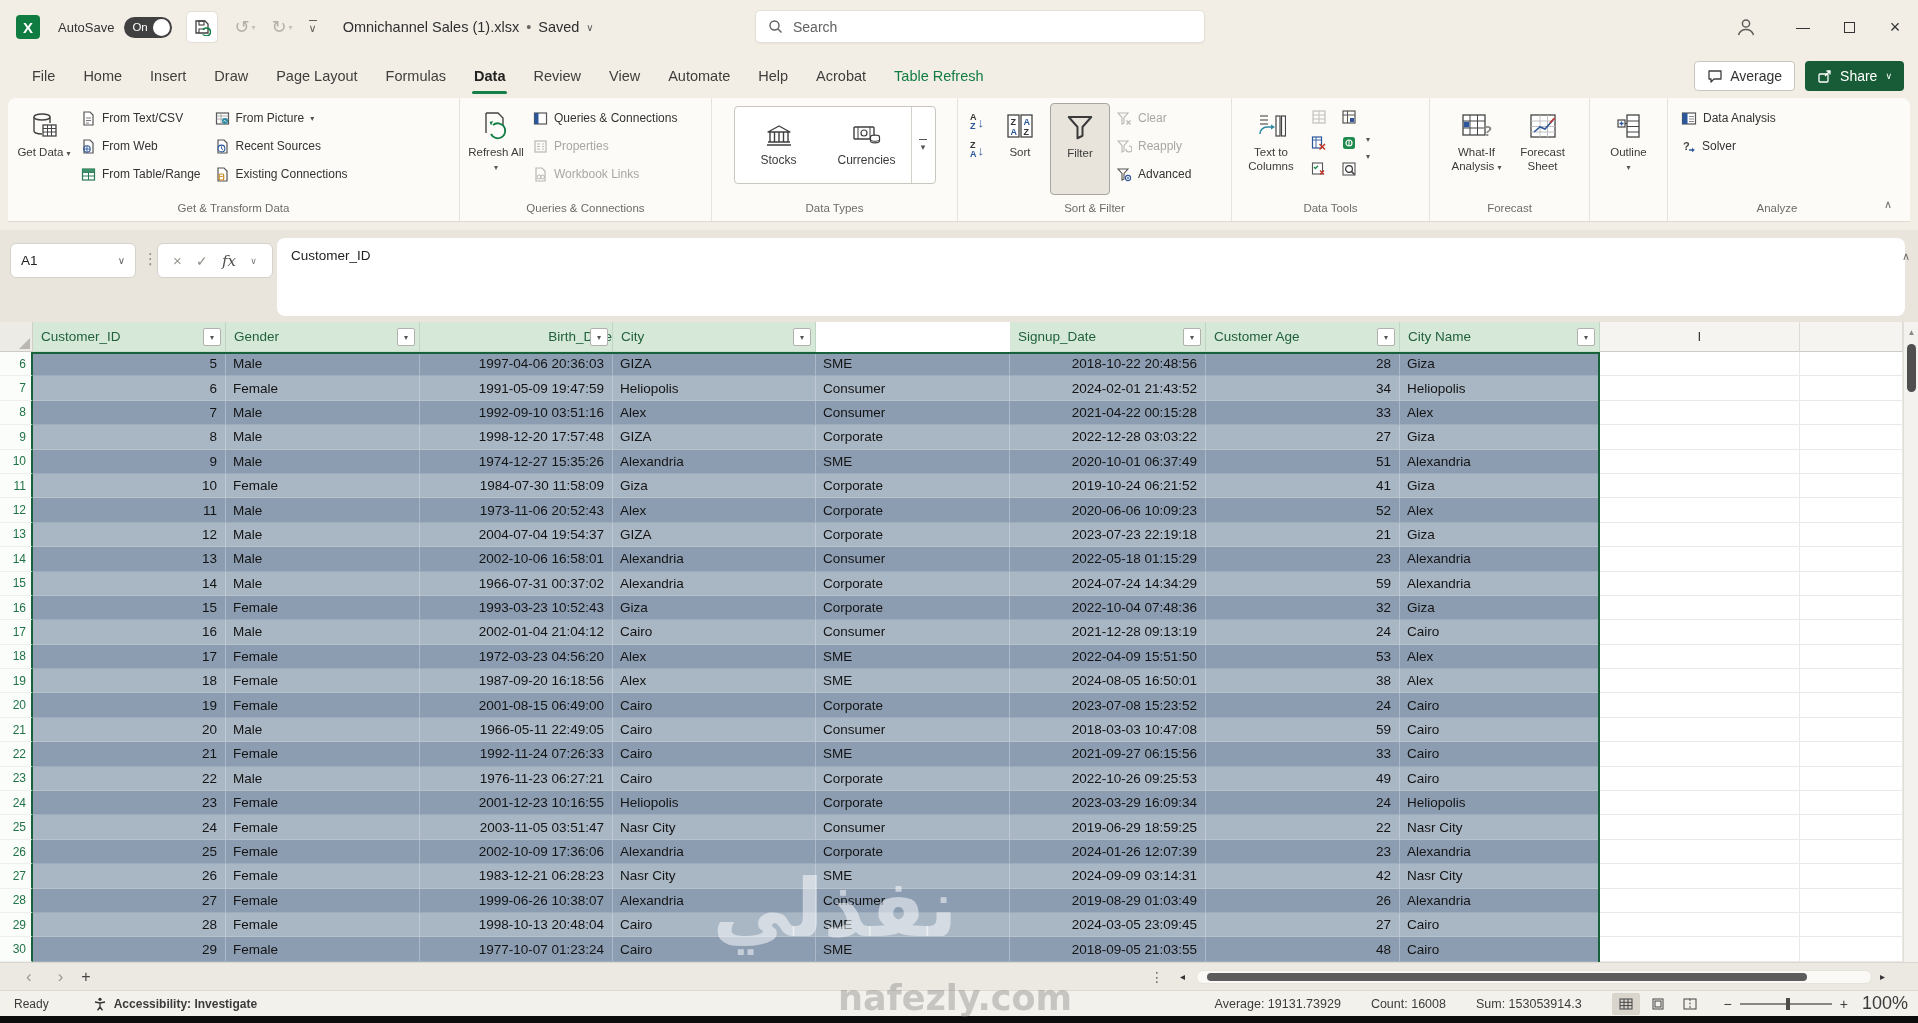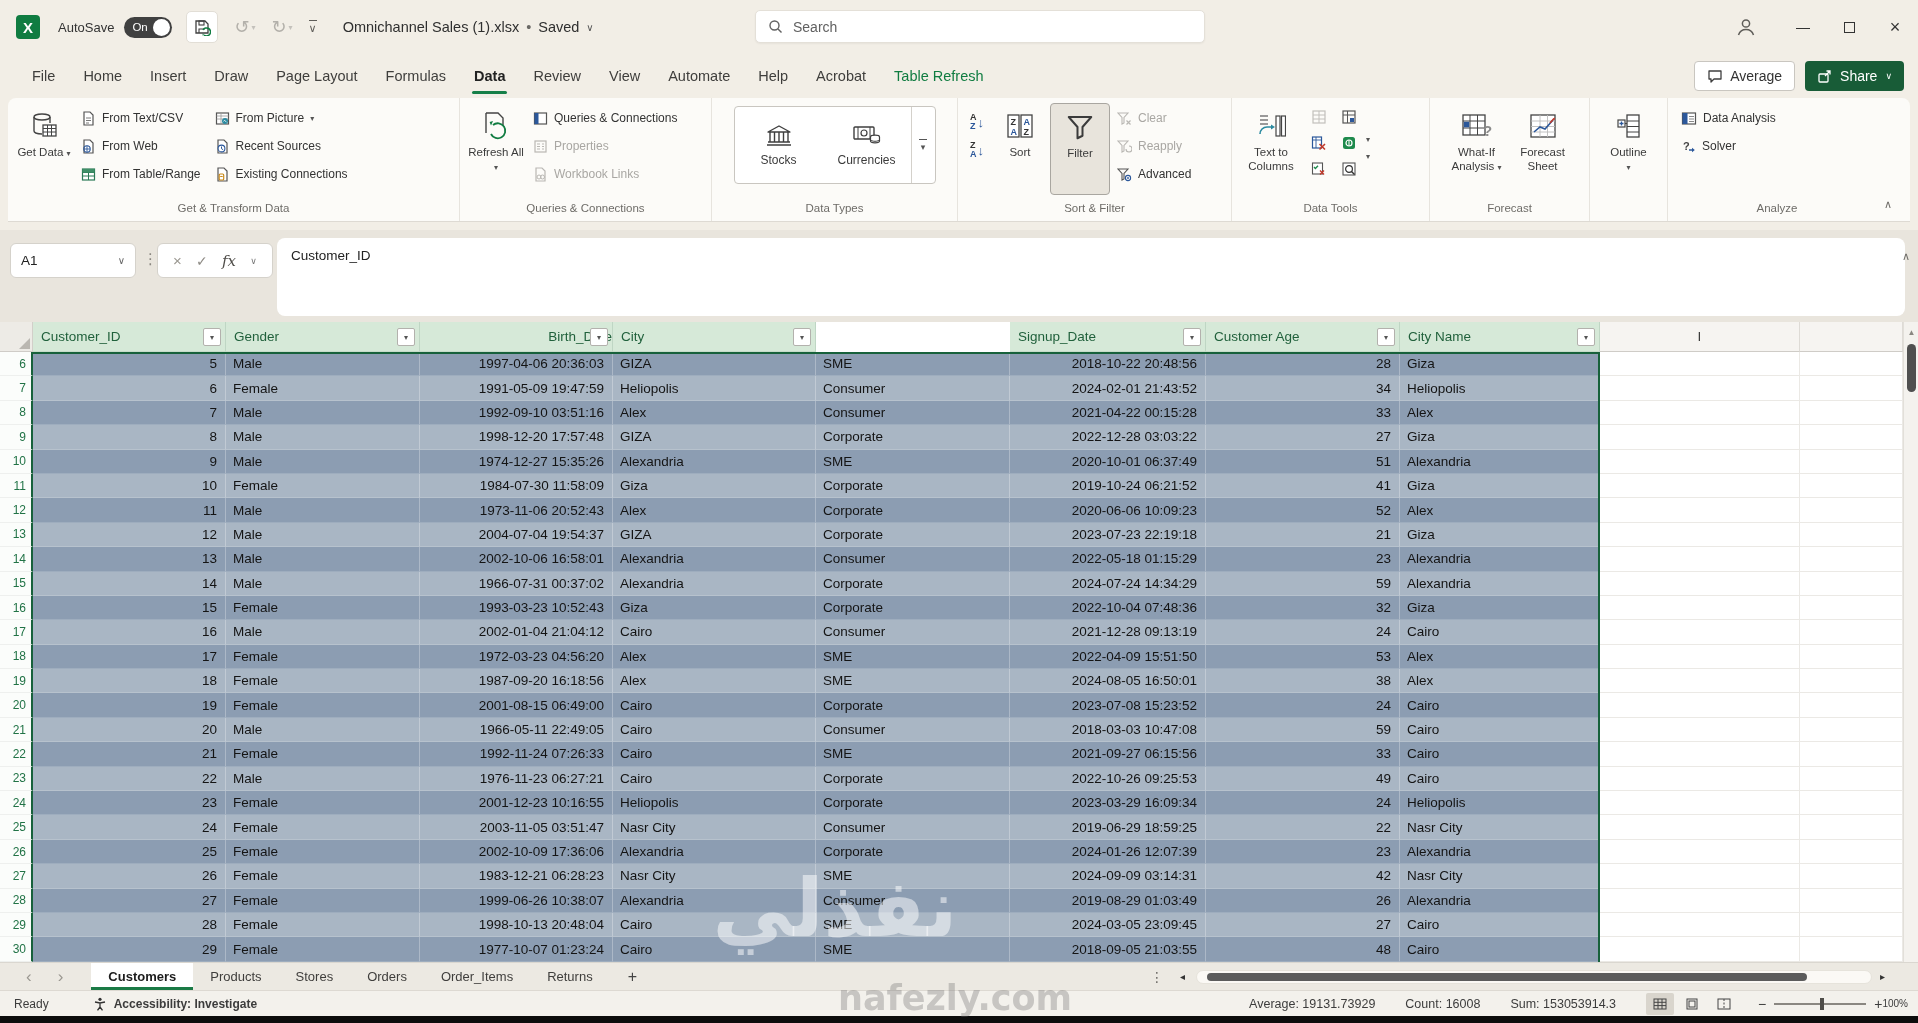--- a/index.html
+++ b/index.html
@@ -144,21 +144,21 @@
   .sb-ready{margin-left:14px}
   .sb-access{margin-left:44px;display:flex;align-items:center;gap:7px;font-weight:700;font-size:12px}
   .sb-right{margin-left:auto;display:flex;align-items:center;margin-right:10px}
   .sb-stat{margin-right:30px;font-size:12.5px}
   .viewbtn{width:28px;height:22px;display:flex;align-items:center;justify-content:center;margin-right:4px;border-radius:2px}
   .viewbtn.selected{background:#d9d5cd}
   .zoomwrap{display:flex;align-items:center;margin-left:16px;gap:8px}
   .zoomtrack{width:92px;height:2px;background:#8a8781;position:relative}
   .zoomthumb{position:absolute;left:46px;top:-5px;width:4px;height:12px;background:#4f4d49}
   .zoomsign{font-size:14px;color:#3c3c3c}
-  .zoomlabel{font-size:10px}
+  .zoomlabel{margin-left:14px;font-size:18px}
   .botstrip{position:absolute;left:0;top:1016px;width:1918px;height:7px;background:#0c0c0c}
 
   
   .wm-ar{position:absolute;left:600px;top:862px;width:470px;text-align:center;font-size:80px;font-weight:700;
          color:rgba(255,255,255,.5);z-index:6;font-family:"DejaVu Sans",sans-serif;pointer-events:none}
   .wm-en{position:absolute;left:838px;top:978px;font-size:35px;font-weight:700;color:rgba(110,110,110,.33);
          z-index:7;font-family:"DejaVu Sans",sans-serif;pointer-events:none}
 </style>
 </head>
 <body>
@@ -1000,28 +1000,20 @@
       <span class="up">▲</span>
       <span class="thumb"></span>
     </div>
   </div>
 
   <div class="tabbar">
     <div class="tabnav">
       <span>‹</span>
       <span>›</span>
     </div>
-    <div class="sheettabs">
-        <div class="sheettab active">Customers</div>
-        <div class="sheettab">Products</div>
-        <div class="sheettab">Stores</div>
-        <div class="sheettab">Orders</div>
-        <div class="sheettab">Order_Items</div>
-        <div class="sheettab">Returns</div>
-      </div>
     <div class="addsheet">
         <span>+</span>
       </div>
     <span class="tabdots">⋮</span>
     <span class="harrow" style="left:1180px">◂</span>
     <div class="hscroll">
       <span class="thumb"></span>
     </div>
     <span class="harrow" style="left:1880px">▸</span>
   </div>

